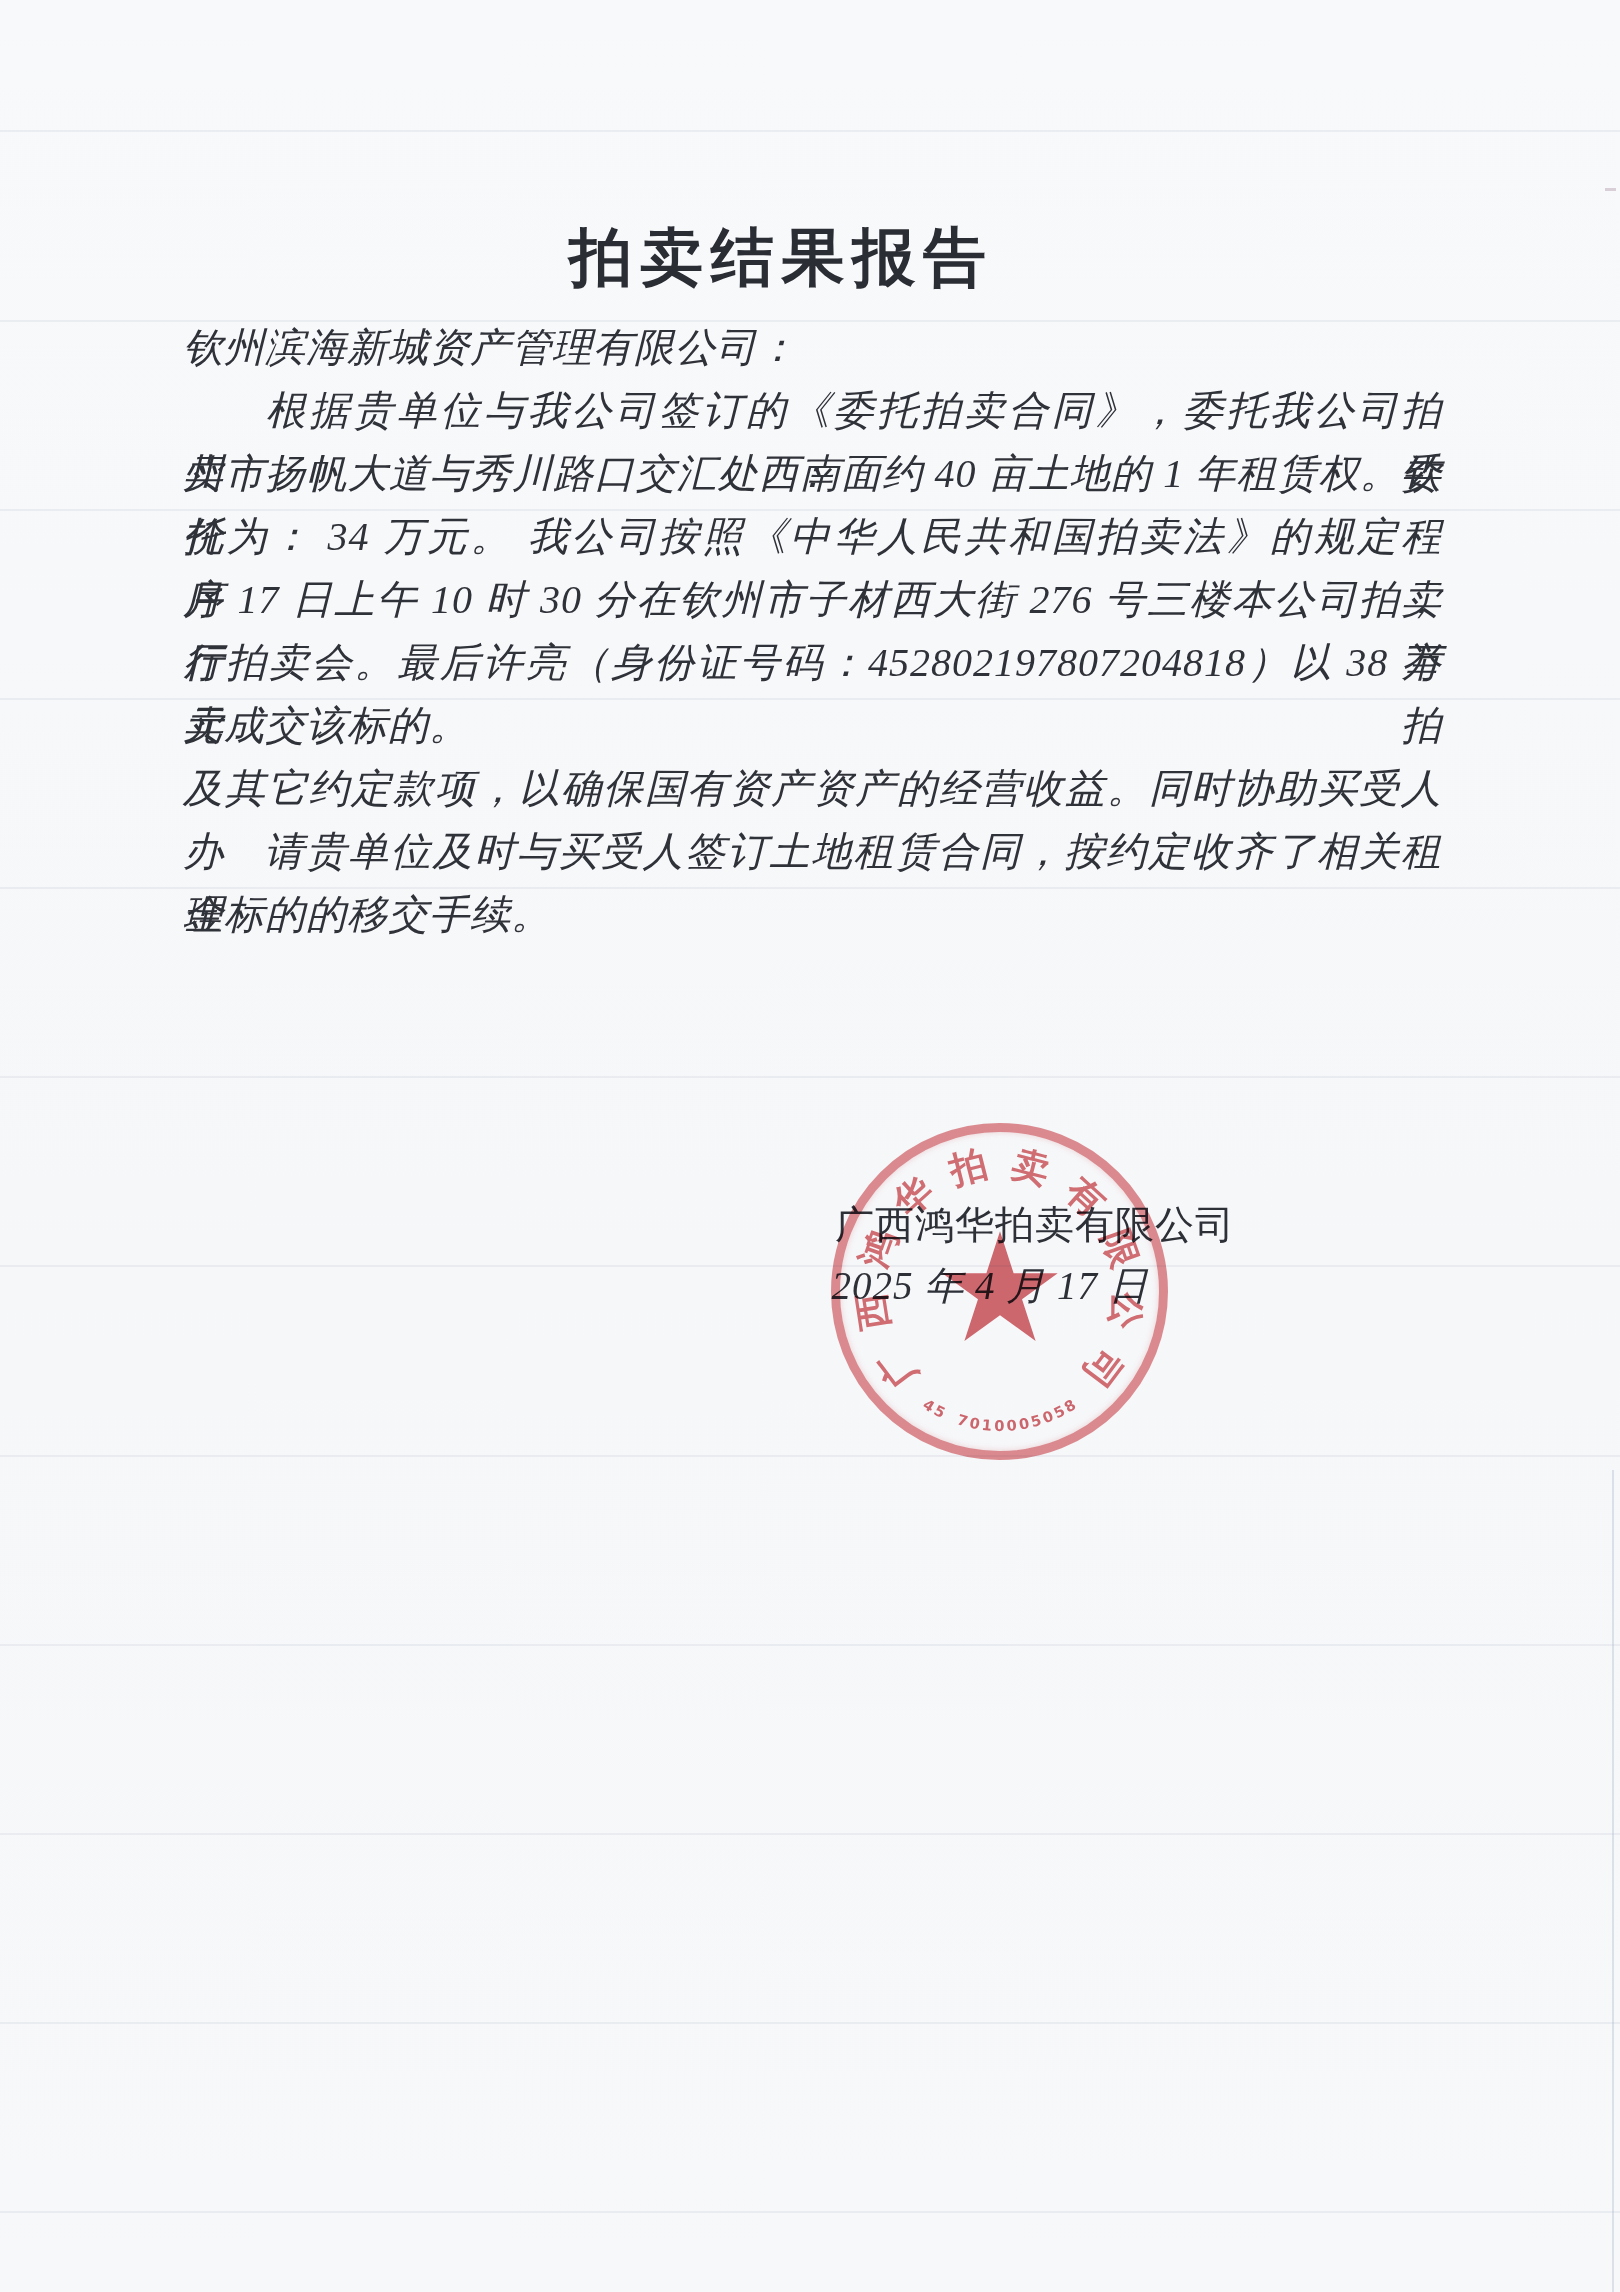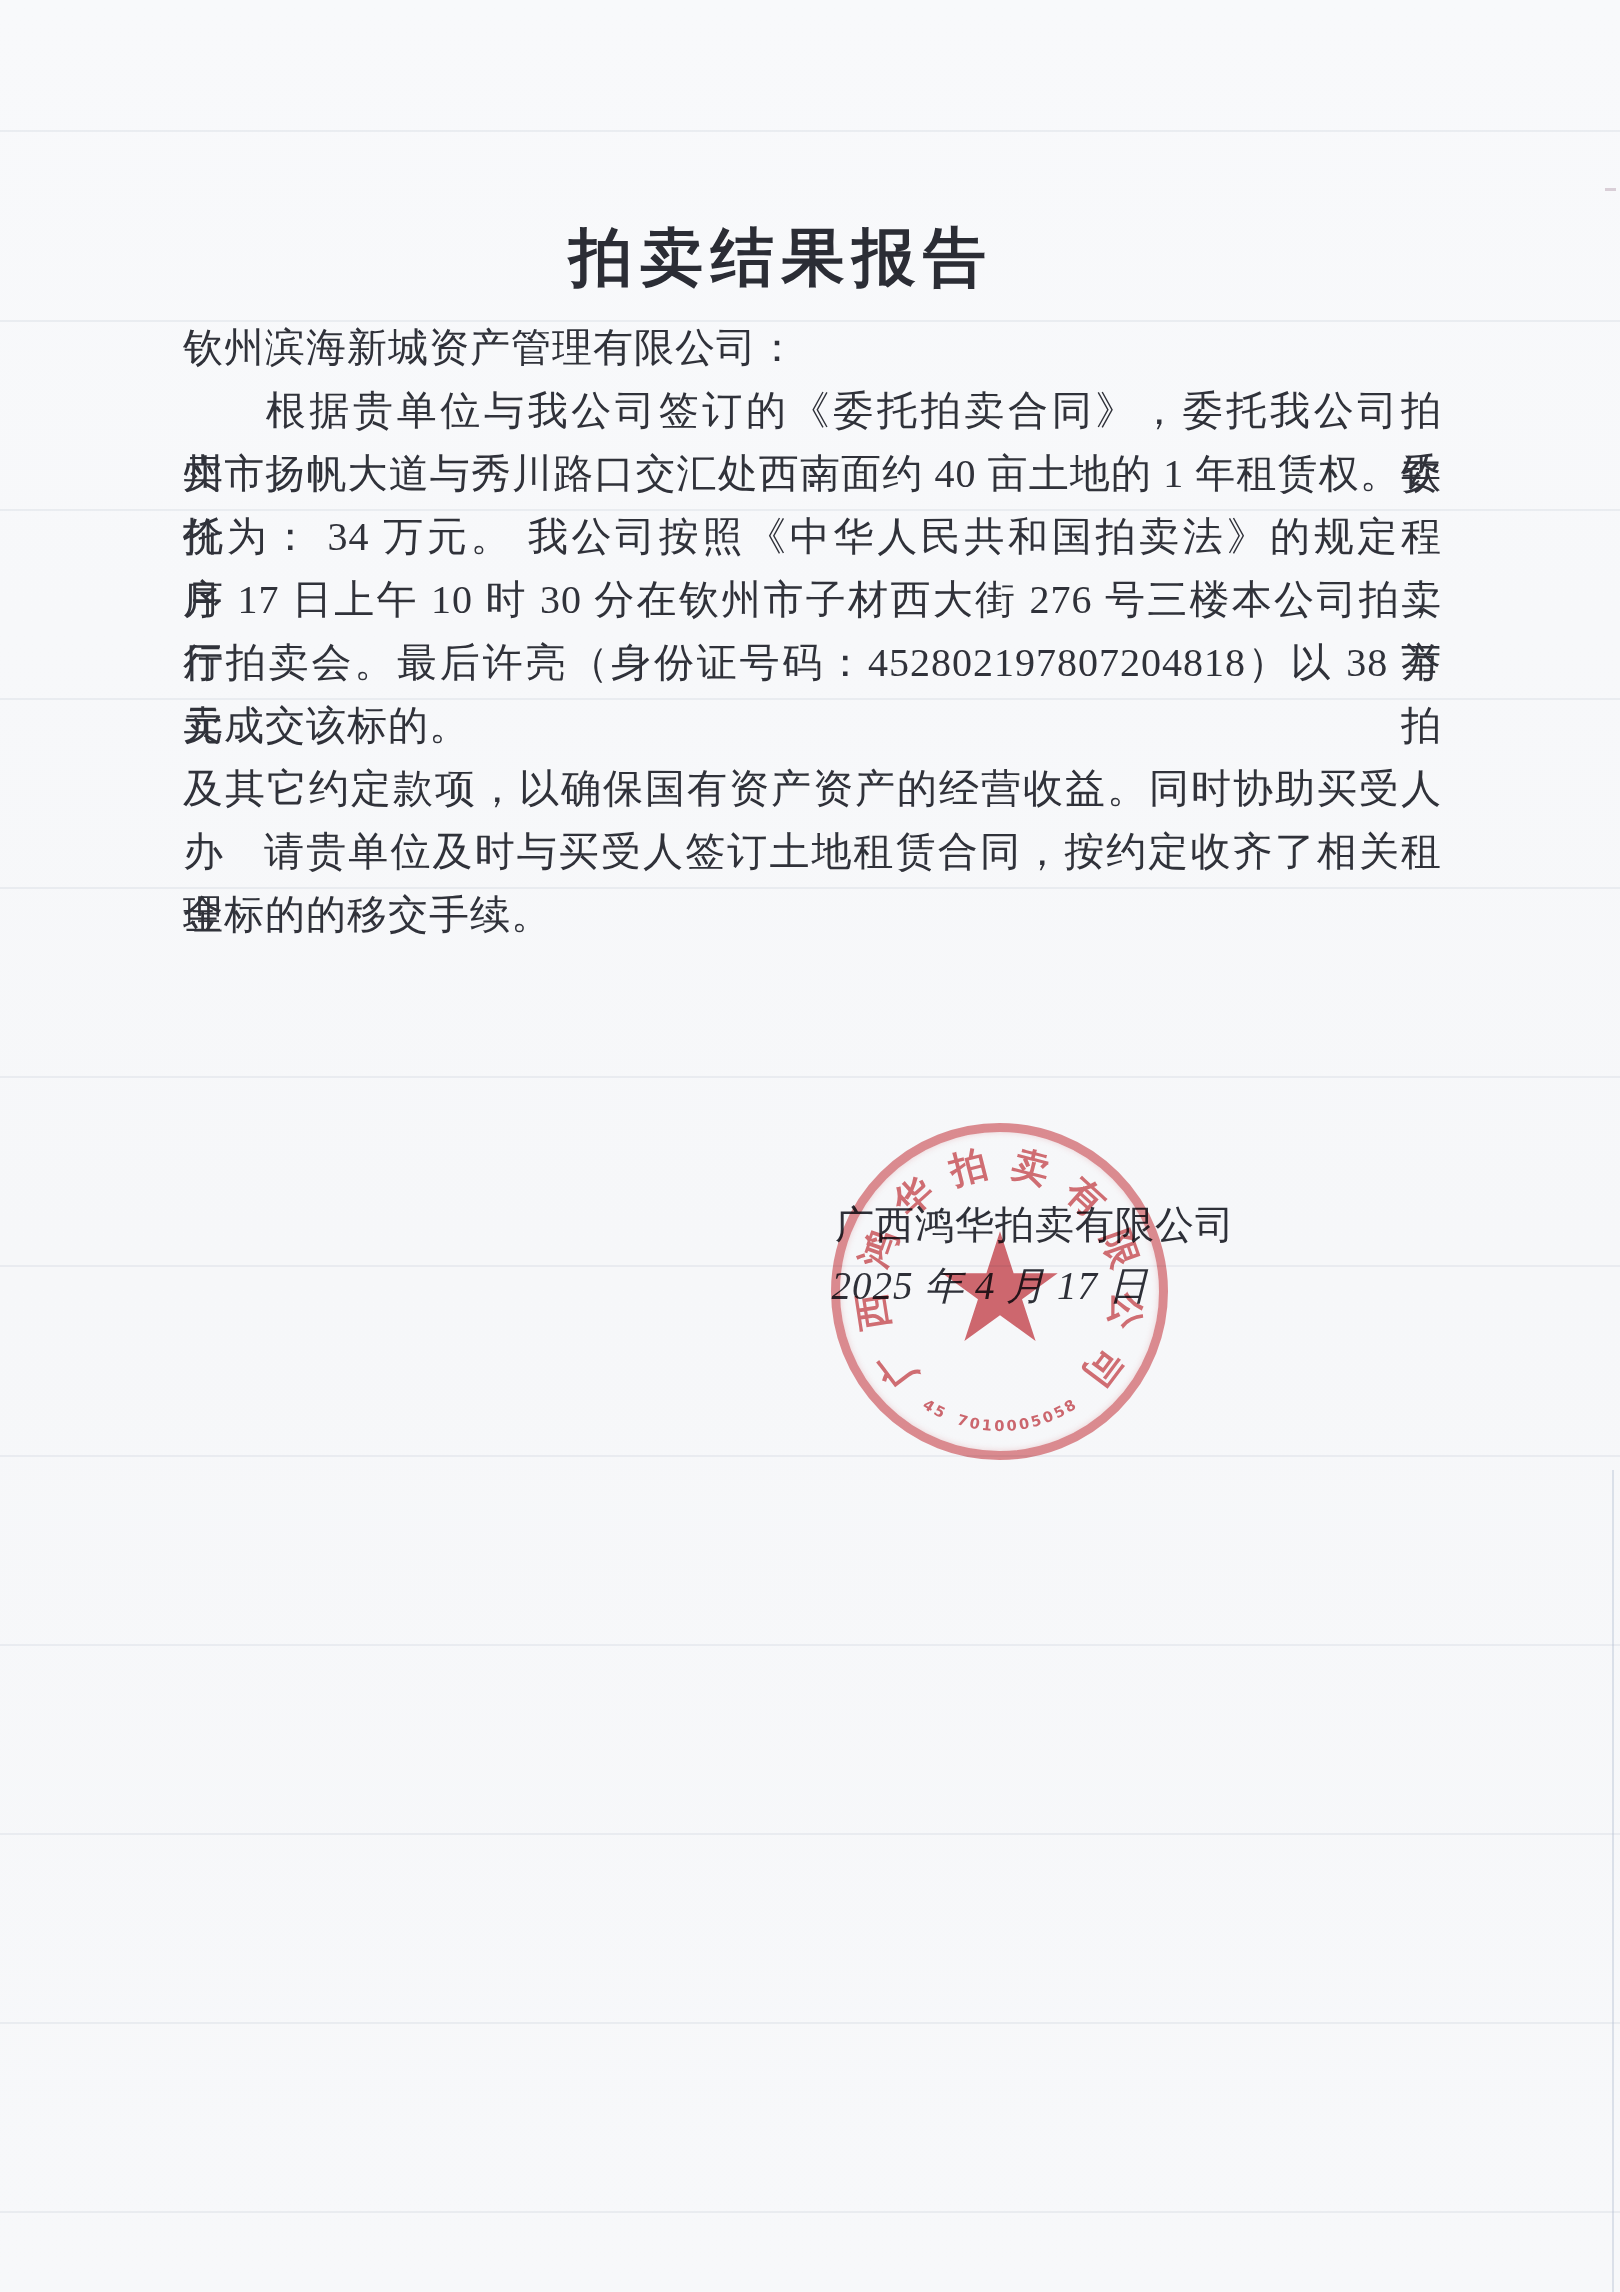--- a/index.html
+++ b/index.html
@@ -20,21 +20,21 @@
     position:absolute;top:173px;left:0;right:57px;
     text-align:center;
     font-family:"DejaVu Sans","Liberation Sans",sans-serif;
     font-weight:700;font-size:63px;letter-spacing:7.8px;
     color:#2b2d35;
   }
   .body-text{
     position:absolute;left:183px;top:316px;width:1259px;
     font-size:40px;line-height:63px;letter-spacing:1px;
   }
-  .line{height:63px;overflow:visible;}
+  .line{height:63px;overflow:visible;font-style:italic;}
   .line.full{text-align:justify;text-align-last:justify;text-justify:inter-character;}
   .indent{display:inline-block;width:80px;height:1px;}
 
   .sig-company{position:absolute;top:1198px;left:745px;width:490px;text-align:right;font-size:39px;letter-spacing:1px;color:#2e3038;}
   .sig-date{position:absolute;top:1259px;left:745px;width:490px;text-align:center;font-size:39px;letter-spacing:1px;color:#2e3038;font-style:italic;}
 
   .stamp{
     position:absolute;left:831px;top:1123px;width:337px;height:337px;
     mix-blend-mode:multiply;
   }

